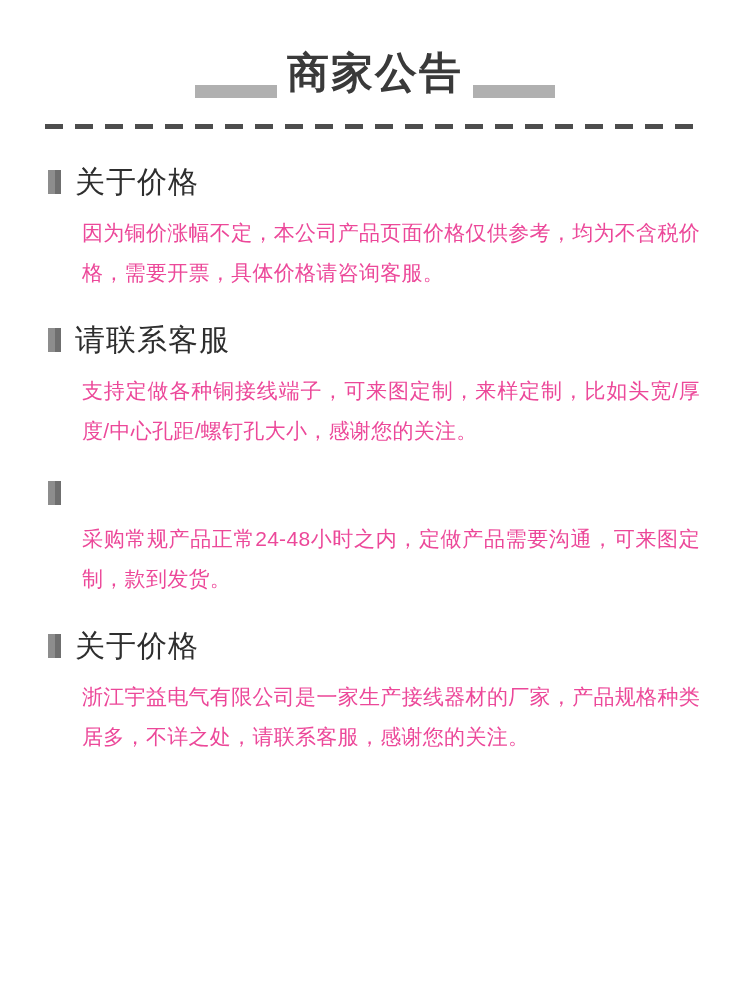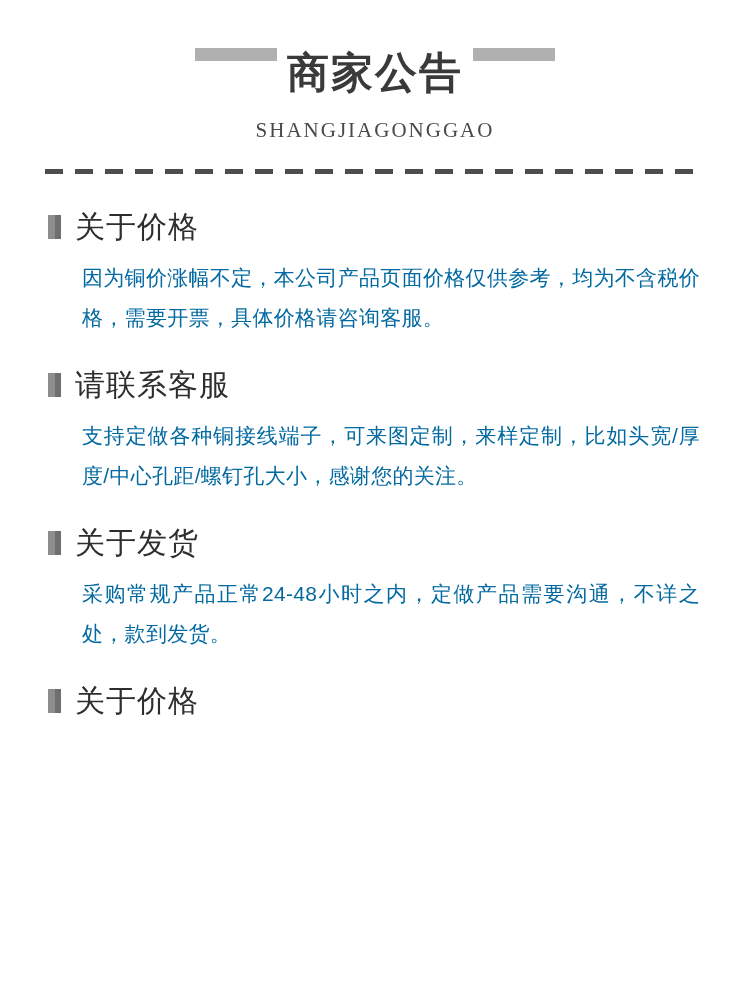--- a/index.html
+++ b/index.html
@@ -21,21 +21,21 @@
     box-sizing: border-box;
   }
 
   
   .header {
     padding-top: 48px;
     text-align: center;
   }
   .title-row {
     display: flex;
-    align-items: flex-start;
+    align-items: flex-end;
     justify-content: center;
     gap: 0px;
   }
   .title-bar {
     width: 88px;
     height: 13px;
     background: #b0b0b0;
   }
   .title-bar.left { margin-right: -6px; }
   .title-bar.right { margin-left: -6px; }
@@ -98,37 +98,36 @@
     color: #2e2e2e;
     font-weight: normal;
     letter-spacing: 1px;
   }
   .sec-body {
     margin-top: 14px;
     padding-left: 34px;
     padding-right: 2px;
     font-size: 21px;
     line-height: 40px;
-    color: #0369a1;
+    color: #ec4899;
     text-align: justify;
     letter-spacing: 0.3px;
   }
 </style>
 </head>
 <body>
 
 <div class="page">
 
   <div class="header">
     <div class="title-row">
       <span class="title-bar left"></span>
       <span class="main-title">商家公告</span>
       <span class="title-bar right"></span>
     </div>
-    <div class="subtitle">SHANGJIAGONGGAO</div>
   </div>
 
   <div class="divider"></div>
 
   <div class="sections">
 
     <div class="section">
       <div class="sec-head">
         <span class="bullet"></span>
         <span class="sec-title">关于价格</span>
@@ -140,26 +139,26 @@
       <div class="sec-head">
         <span class="bullet"></span>
         <span class="sec-title">请联系客服</span>
       </div>
       <div class="sec-body">支持定做各种铜接线端子，可来图定制，来样定制，比如头宽/厚度/中心孔距/螺钉孔大小，感谢您的关注。</div>
     </div>
 
     <div class="section">
       <div class="sec-head">
         <span class="bullet"></span>
-        <span class="sec-title">关于发货</span>
       </div>
-      <div class="sec-body">采购常规产品正常24-48小时之内，定做产品需要沟通，不详之处，款到发货。</div>
+      <div class="sec-body">采购常规产品正常24-48小时之内，定做产品需要沟通，可来图定制，款到发货。</div>
     </div>
 
     <div class="section">
       <div class="sec-head">
         <span class="bullet"></span>
         <span class="sec-title">关于价格</span>
       </div>
+      <div class="sec-body">浙江宇益电气有限公司是一家生产接线器材的厂家，产品规格种类居多，不详之处，请联系客服，感谢您的关注。</div>
     </div>
 
   </div>
 </div>
 
 </body></html>

